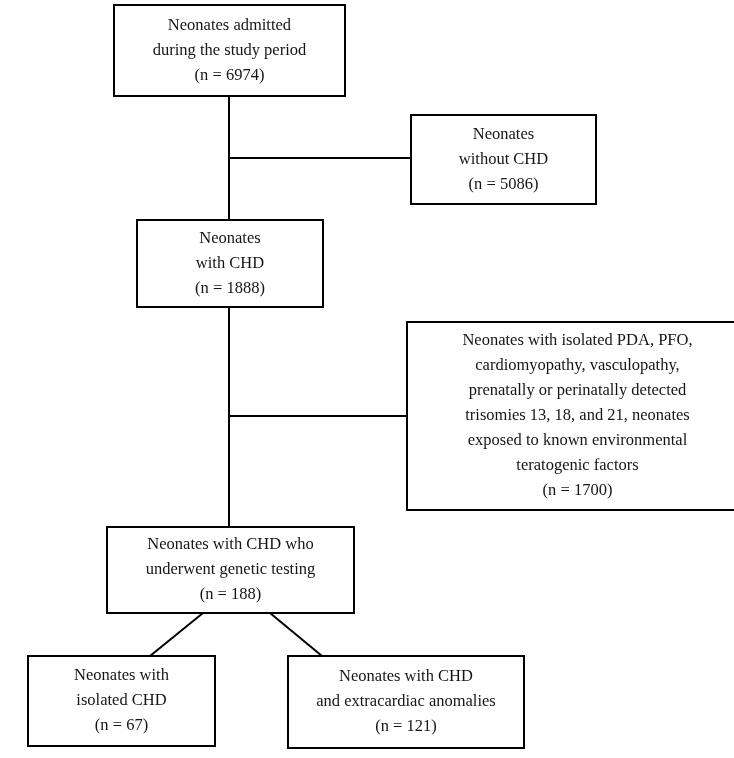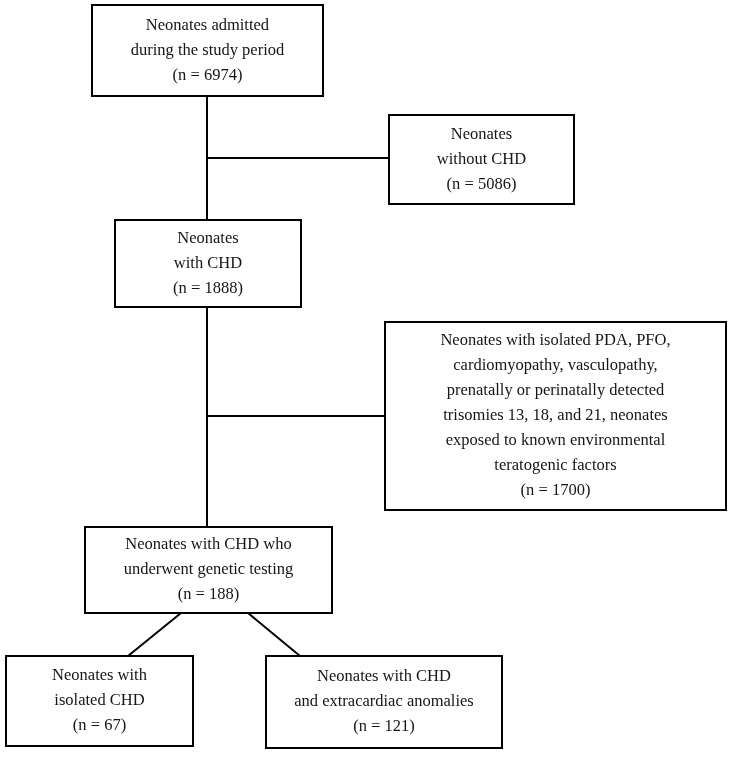--- a/index.html
+++ b/index.html
@@ -11,20 +11,21 @@
     width: 734px;
     height: 758px;
     font-family: "Liberation Serif", "DejaVu Serif", serif;
     color: #1a1a1a;
     overflow: hidden;
   }
   #flowchart-root {
     position: relative;
     width: 642px;
     height: 758px;
+    margin-left: 22px;
   }
   svg.chart-canvas {
     position: absolute;
     top: 0;
     left: 0;
     width: 734px;
     height: 758px;
   }
   .node-box {
     fill: #ffffff;

